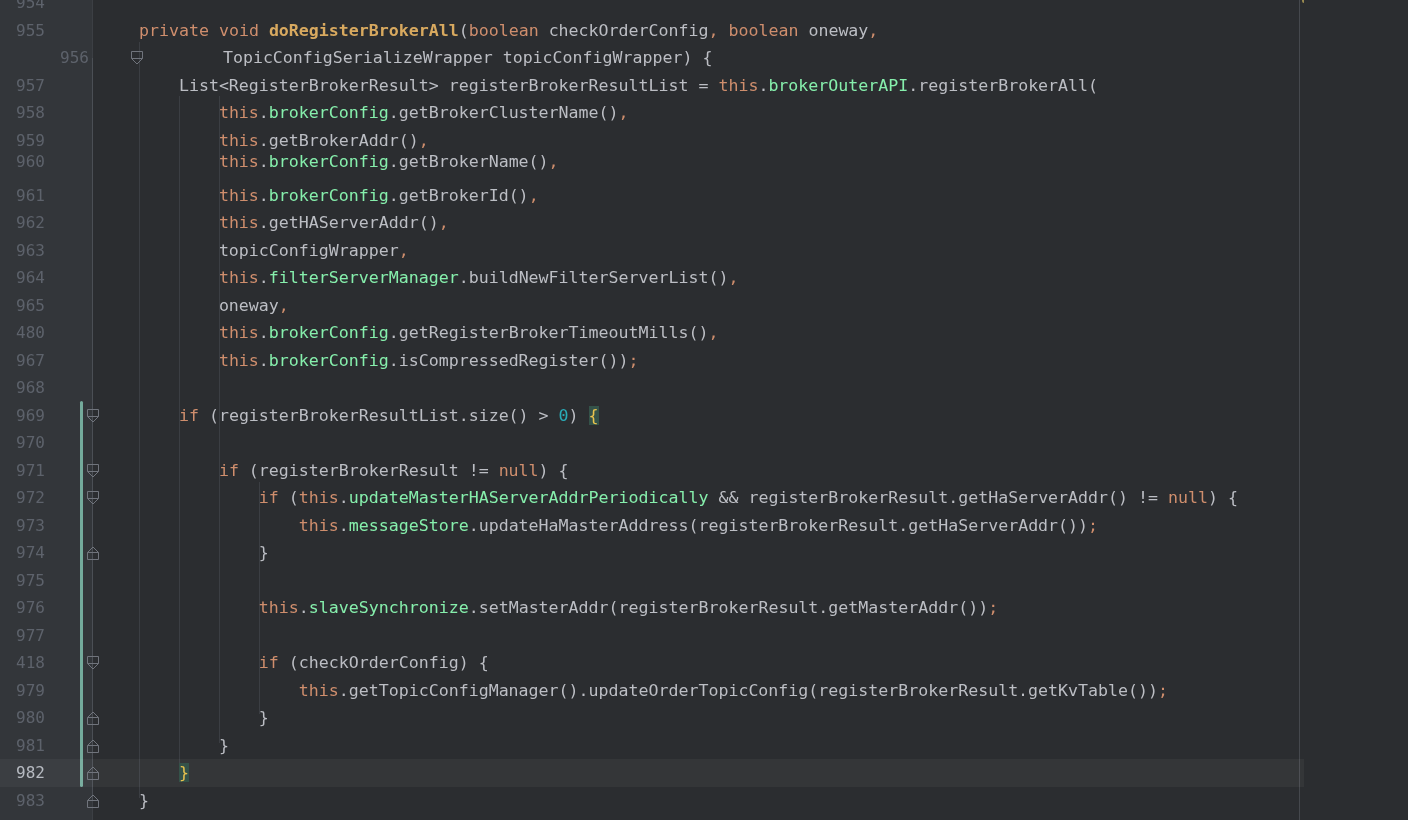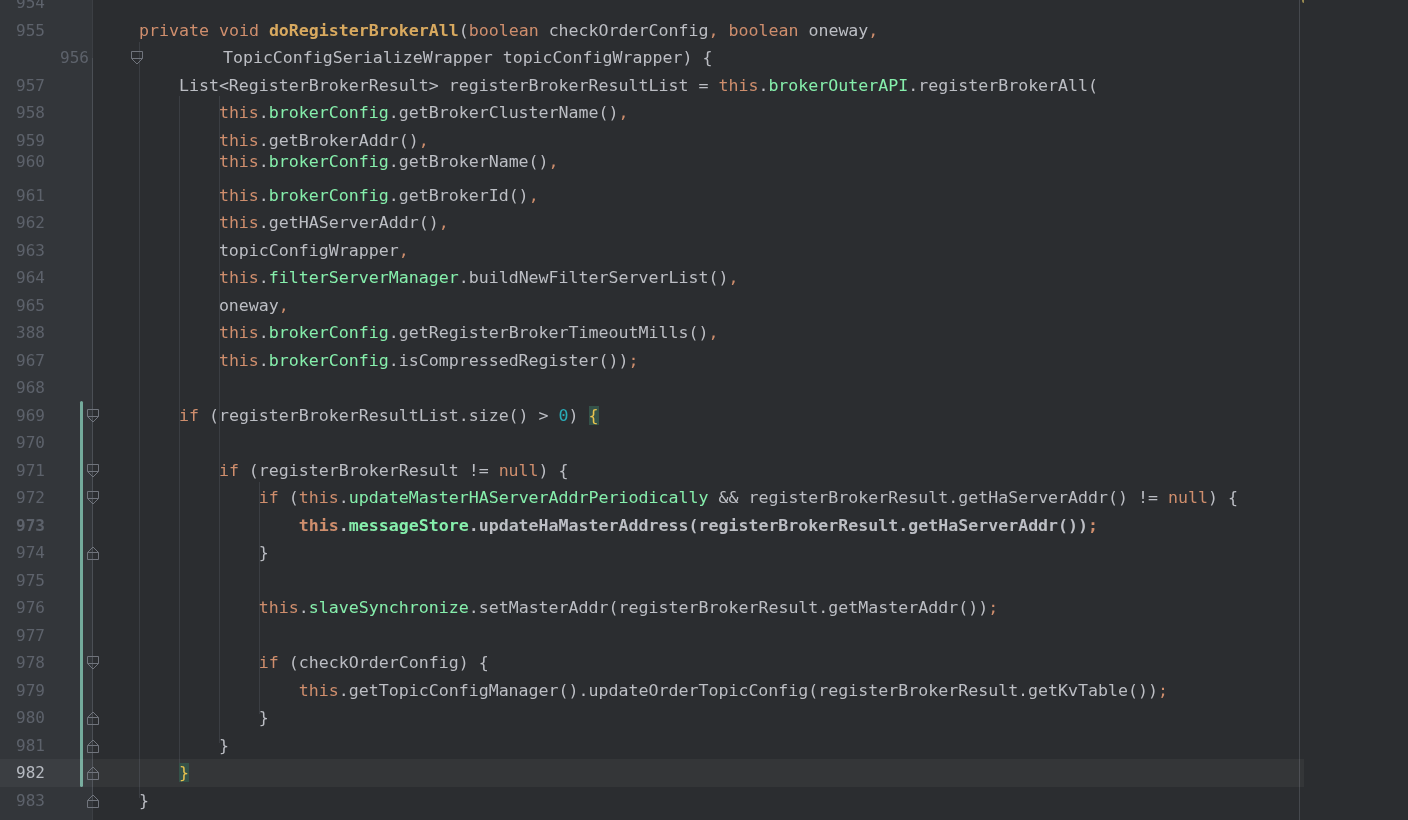--- a/index.html
+++ b/index.html
@@ -103,21 +103,21 @@
       </div>
       <div class="row" style="top: 264px;">
         <div class="lnum">964</div>
         <pre class="code"><span class="t-d">            </span><span class="t-k">this</span><span class="t-d">.</span><span class="t-f">filterServerManager</span><span class="t-d">.buildNewFilterServerList()</span><span class="t-p">,</span></pre>
       </div>
       <div class="row" style="top: 291.5px;">
         <div class="lnum">965</div>
         <pre class="code"><span class="t-d">            oneway</span><span class="t-p">,</span></pre>
       </div>
       <div class="row" style="top: 319px;">
-        <div class="lnum">388</div>
+        <div class="lnum">480</div>
         <pre class="code"><span class="t-d">            </span><span class="t-k">this</span><span class="t-d">.</span><span class="t-f">brokerConfig</span><span class="t-d">.getRegisterBrokerTimeoutMills()</span><span class="t-p">,</span></pre>
       </div>
       <div class="row" style="top: 346.5px;">
         <div class="lnum">967</div>
         <pre class="code"><span class="t-d">            </span><span class="t-k">this</span><span class="t-d">.</span><span class="t-f">brokerConfig</span><span class="t-d">.isCompressedRegister())</span><span class="t-p">;</span></pre>
       </div>
       <div class="row" style="top: 374px;">
         <div class="lnum">968</div>
         <pre class="code"></pre>
       </div>
@@ -147,21 +147,21 @@
       <div class="row" style="top: 484px;">
         <div class="lnum">972</div>
         <div class="fold">
           <svg width="14" height="16" viewBox="0 0 14 16">
             <path d="M1.5 1.5 H12.5 V8.5 L7 14 L1.5 8.5 Z" fill="none" stroke="#70747c" stroke-width="1"></path>
             <line x1="1.5" y1="8.5" x2="12.5" y2="8.5" fill="none" stroke="#70747c" stroke-width="1"></line>
           </svg>
         </div>
         <pre class="code"><span class="t-d">                </span><span class="t-k">if</span><span class="t-d"> (</span><span class="t-k">this</span><span class="t-d">.</span><span class="t-f">updateMasterHAServerAddrPeriodically</span><span class="t-d"> &amp;&amp; registerBrokerResult.getHaServerAddr() != </span><span class="t-k">null</span><span class="t-d">) {</span></pre>
       </div>
-      <div class="row" style="top: 511.5px; font-weight: bold;">
+      <div class="row" style="top: 511.5px;">
         <div class="lnum">973</div>
         <pre class="code"><span class="t-d">                    </span><span class="t-k">this</span><span class="t-d">.</span><span class="t-f">messageStore</span><span class="t-d">.updateHaMasterAddress(registerBrokerResult.getHaServerAddr())</span><span class="t-p">;</span></pre>
       </div>
       <div class="row" style="top: 539px;">
         <div class="lnum">974</div>
         <div class="fold">
           <svg width="14" height="16" viewBox="0 0 14 16">
             <path d="M1.5 14.5 H12.5 V7.5 L7 2 L1.5 7.5 Z" fill="none" stroke="#70747c" stroke-width="1"></path>
             <line x1="1.5" y1="7.5" x2="12.5" y2="7.5" fill="none" stroke="#70747c" stroke-width="1"></line>
           </svg>
@@ -174,21 +174,21 @@
       </div>
       <div class="row" style="top: 594px;">
         <div class="lnum">976</div>
         <pre class="code"><span class="t-d">                </span><span class="t-k">this</span><span class="t-d">.</span><span class="t-f">slaveSynchronize</span><span class="t-d">.setMasterAddr(registerBrokerResult.getMasterAddr())</span><span class="t-p">;</span></pre>
       </div>
       <div class="row" style="top: 621.5px;">
         <div class="lnum">977</div>
         <pre class="code"></pre>
       </div>
       <div class="row" style="top: 649px;">
-        <div class="lnum">978</div>
+        <div class="lnum">418</div>
         <div class="fold">
           <svg width="14" height="16" viewBox="0 0 14 16">
             <path d="M1.5 1.5 H12.5 V8.5 L7 14 L1.5 8.5 Z" fill="none" stroke="#70747c" stroke-width="1"></path>
             <line x1="1.5" y1="8.5" x2="12.5" y2="8.5" fill="none" stroke="#70747c" stroke-width="1"></line>
           </svg>
         </div>
         <pre class="code"><span class="t-d">                </span><span class="t-k">if</span><span class="t-d"> (checkOrderConfig) {</span></pre>
       </div>
       <div class="row" style="top: 676.5px;">
         <div class="lnum">979</div>

